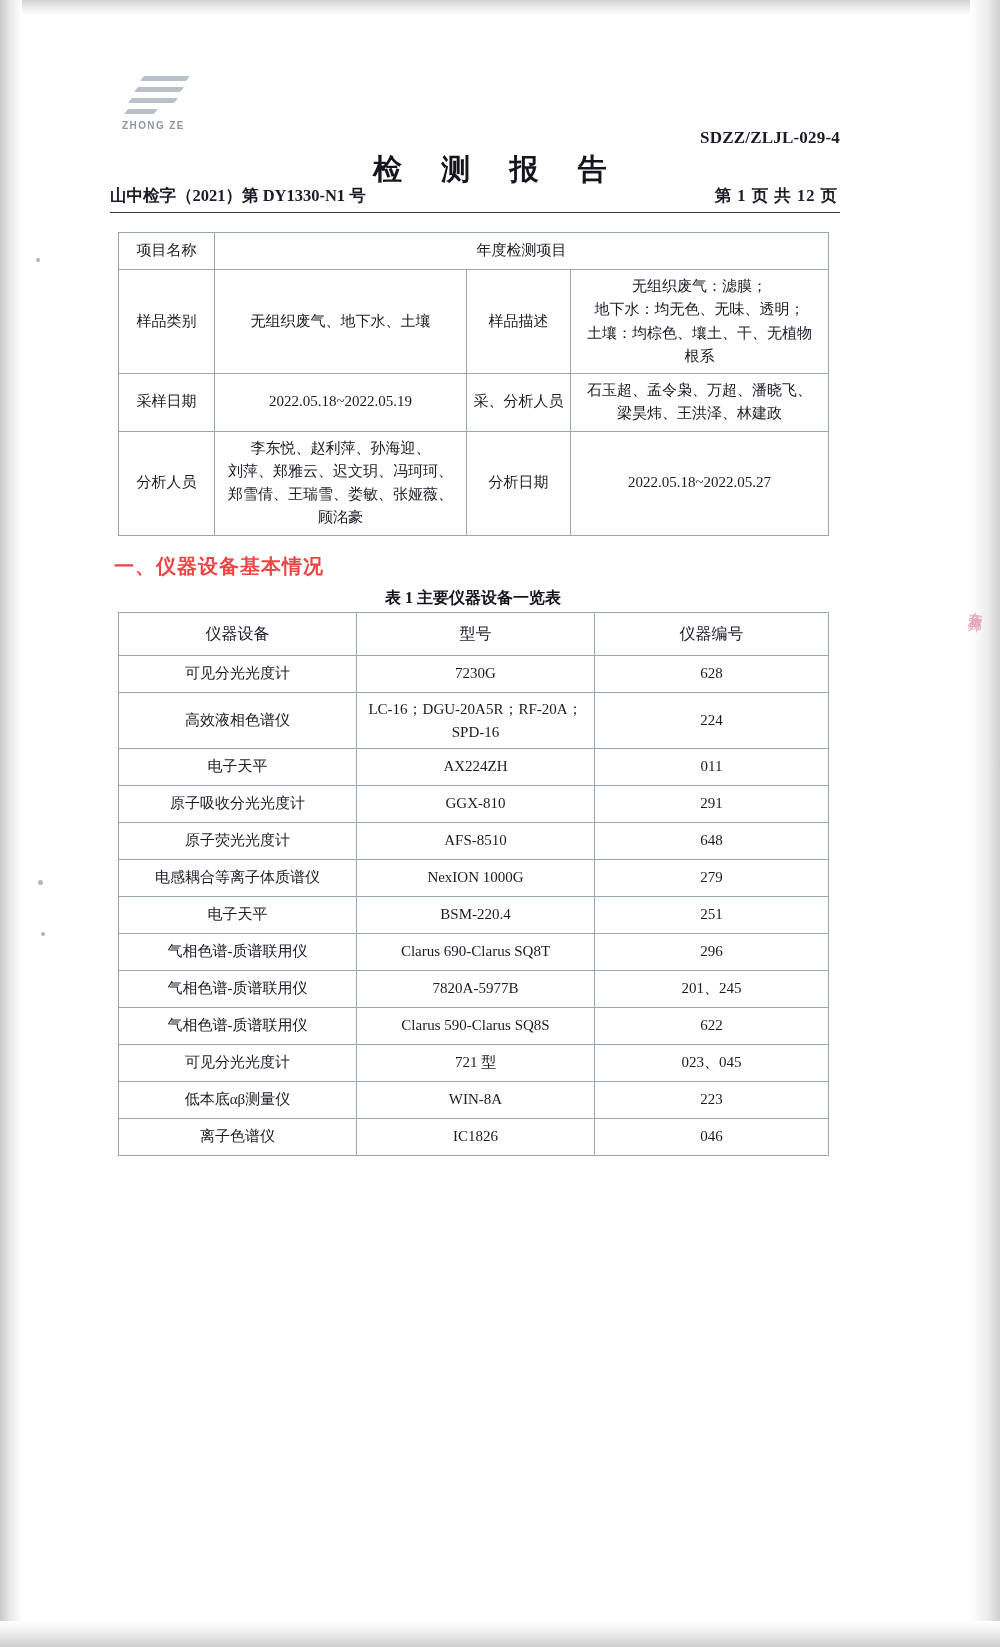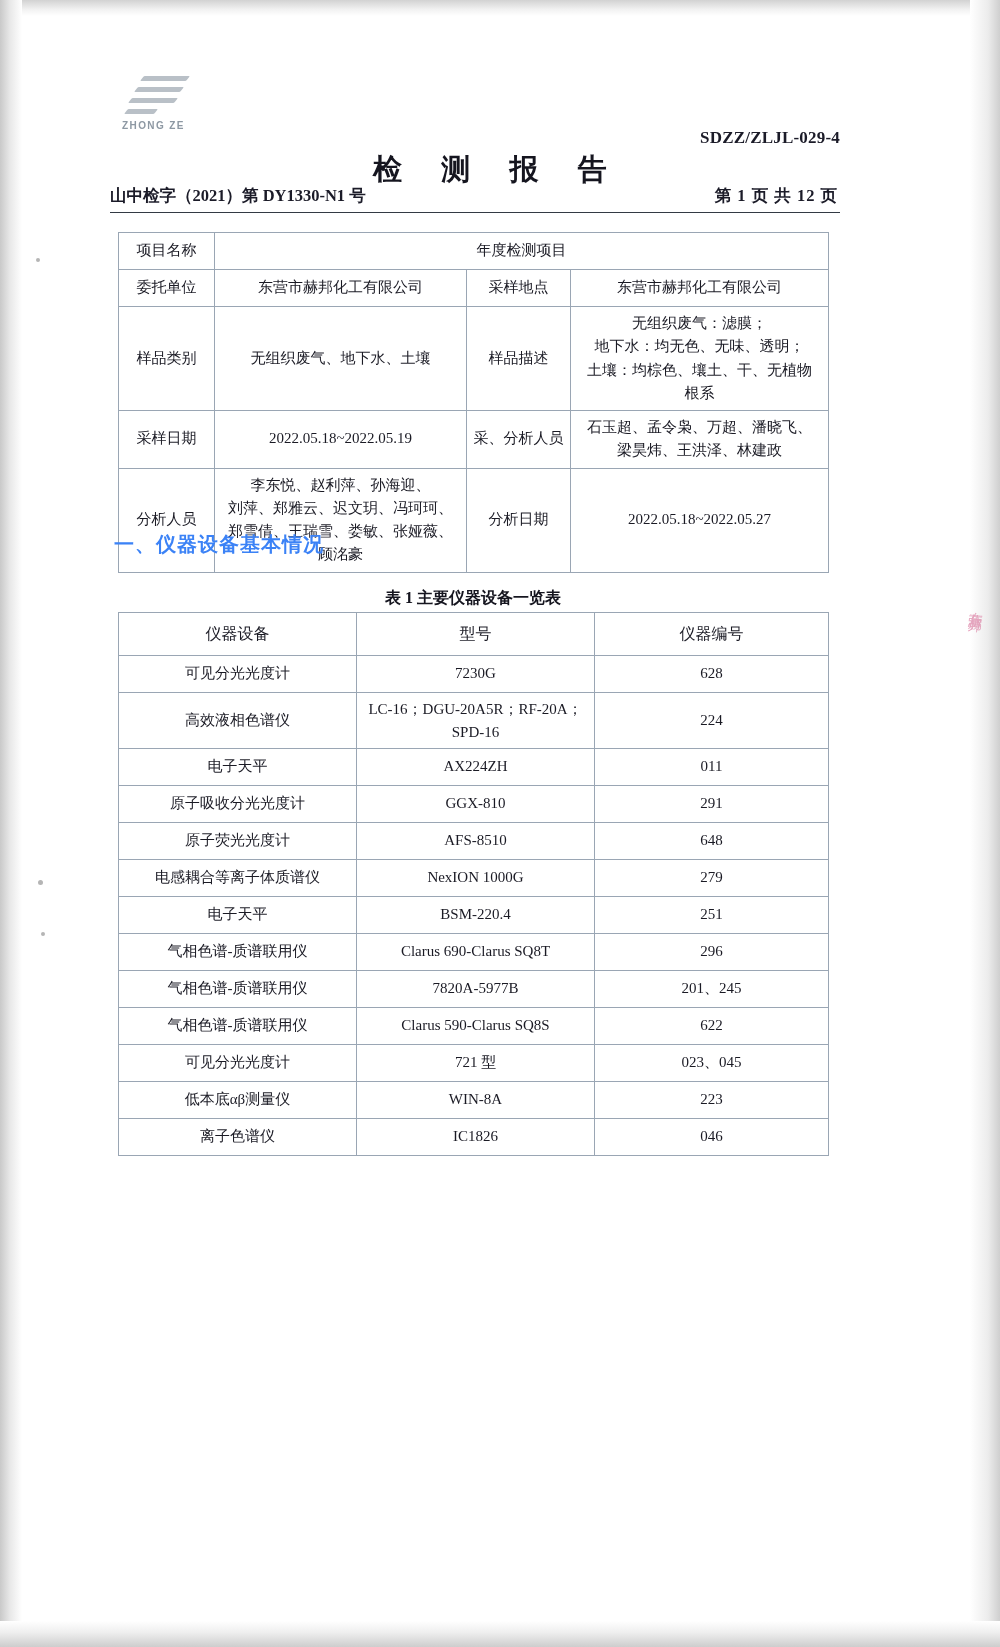--- a/index.html
+++ b/index.html
@@ -158,24 +158,24 @@
     left: 8px;
     top: 172px;
   }
   .info-table td { height: 26px; }
   .info-table .label { width: 96px; text-align: center; }
   .info-table .multi { line-height: 1.55; }
 
   .section-heading {
     position: absolute;
     left: 4px;
-    top: 471px;
+    top: 493px;
     font-size: 20px;
     font-weight: bold;
-    color: #3b82f6;
+    color: #ef4444;
     letter-spacing: 1px;
     font-family: "DejaVu Serif", "Liberation Serif", serif;
   }
 
   .table-caption {
     position: absolute;
     left: 8px;
     top: 528px;
     width: 710px;
     text-align: center;
@@ -266,26 +266,20 @@
         <col style="width:252px">
         <col style="width:104px">
         <col style="width:258px">
       </colgroup>
       <tbody>
         <tr>
           <td class="label">项目名称</td>
           <td colspan="3">年度检测项目</td>
         </tr>
         <tr>
-          <td class="label">委托单位</td>
-          <td>东营市赫邦化工有限公司</td>
-          <td class="label">采样地点</td>
-          <td>东营市赫邦化工有限公司</td>
-        </tr>
-        <tr>
           <td class="label">样品类别</td>
           <td>无组织废气、地下水、土壤</td>
           <td class="label">样品描述</td>
           <td class="multi">无组织废气：滤膜；<br>地下水：均无色、无味、透明；<br>土壤：均棕色、壤土、干、无植物<br>根系</td>
         </tr>
         <tr>
           <td class="label">采样日期</td>
           <td>2022.05.18~2022.05.19</td>
           <td class="label">采、分析人员</td>
           <td class="multi">石玉超、孟令枭、万超、潘晓飞、<br>梁昊炜、王洪泽、林建政</td>

